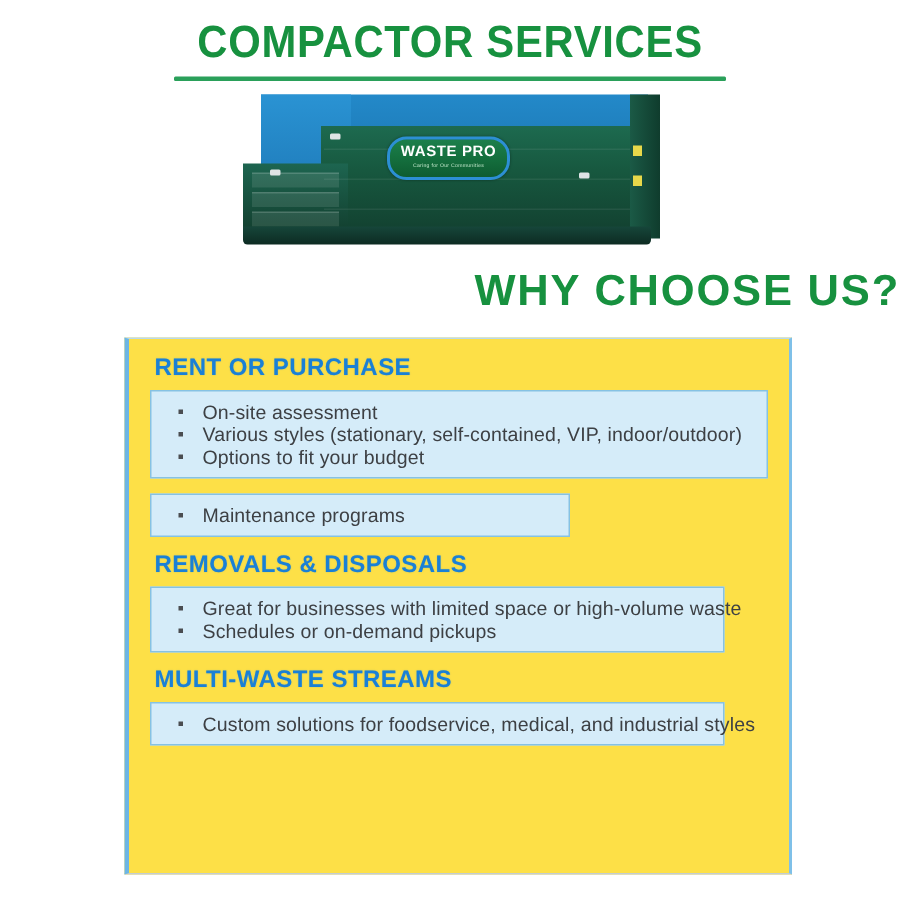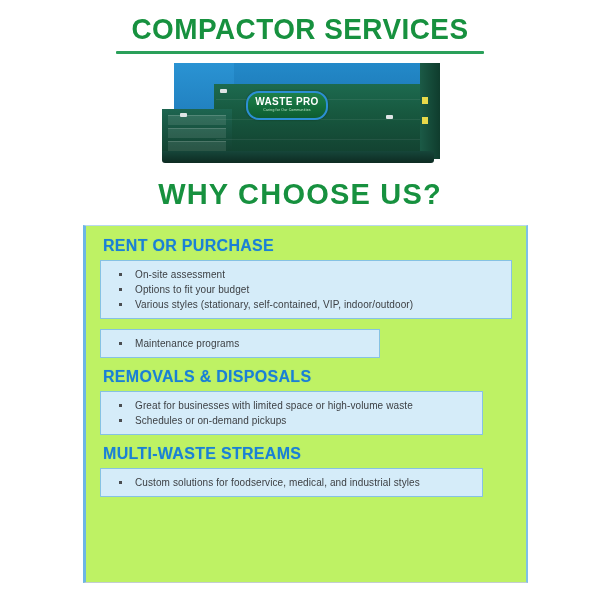--- a/index.html
+++ b/index.html
@@ -104,21 +104,21 @@
     background: #dfe4e6;
     border-radius: 1px;
   }
   .c-yellow {
     position: absolute;
     width: 6px; height: 7px;
     background: #e8d84a;
   }
   .badge {
     position: absolute;
-    left: 88px; top: 32px;
+    left: 100px; top: 32px;
     width: 78px; height: 25px;
     border-radius: 13px;
     background: linear-gradient(180deg, #1d7f4b 0%, #15713f 45%, #0e5c31 100%);
     border: 2px solid #2c8fd4;
     box-shadow: 0 0 2px rgba(0,0,0,0.4);
     display: flex;
     flex-direction: column;
     align-items: center;
     justify-content: center;
   }
@@ -133,38 +133,38 @@
   .badge-tag {
     color: #bfe6c9;
     font-size: 3.4px;
     letter-spacing: 0.2px;
     margin-top: 2px;
     line-height: 1;
   }
 
   
   .sub-title {
-    text-align: center;
+    text-align: right;
     color: #17913f;
     font-weight: bold;
     font-size: 29px;
     letter-spacing: 1.2px;
     margin: 12px 0 0 0;
     line-height: 1.1;
   }
 
   
   .panel {
     position: absolute;
     left: 83px;
     top: 225px;
     width: 445px;
     height: 358px;
     box-sizing: border-box;
-    background: #bef264;
+    background: #fde047;
     border: 1px solid #cfd4d6;
     border-left: 3px solid #6db6e4;
     border-right: 2px solid #7fc0e8;
     border-top: 1px solid #b9d9ee;
     border-bottom: 1px solid #c3cdd2;
     padding: 9px 14px 10px 14px;
   }
   .section { margin-bottom: 2px; }
   .section-title {
     color: #1a80d6;
@@ -186,21 +186,21 @@
   .bullet-box.w-mid2 { width: 93%; }
   .bullet-list {
     list-style: none;
     margin: 0;
     padding: 0;
   }
   .bullet-list li {
     position: relative;
     padding-left: 24px;
     color: #3d4044;
-    font-size: 10px;
+    font-size: 13px;
     line-height: 15px;
     letter-spacing: 0.1px;
     white-space: nowrap;
   }
   .bullet-list li::before {
     content: "";
     position: absolute;
     left: 8px;
     top: 6px;
     width: 3px;
@@ -242,22 +242,22 @@
 
 <h2 class="sub-title">WHY CHOOSE US?</h2>
 
 <div class="panel">
 
   <div class="section">
     <div class="section-title">RENT OR PURCHASE</div>
     <div class="bullet-box w-wide">
       <ul class="bullet-list">
         <li>On-site assessment</li>
+        <li>Various styles (stationary, self-contained, VIP, indoor/outdoor)</li>
         <li>Options to fit your budget</li>
-        <li>Various styles (stationary, self-contained, VIP, indoor/outdoor)</li>
       </ul>
     </div>
   </div>
 
   <div class="section">
     <div class="bullet-box w-mid">
       <ul class="bullet-list">
         <li>Maintenance programs</li>
       </ul>
     </div>

